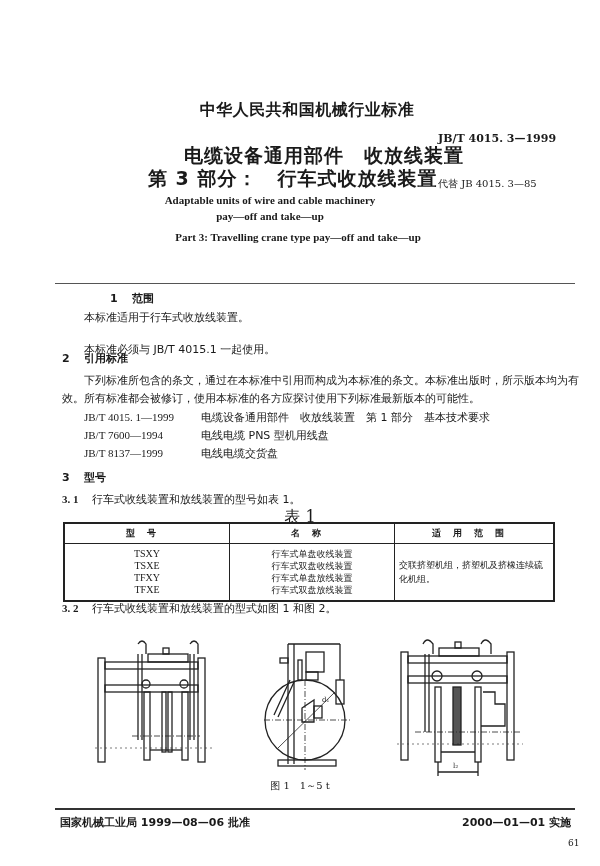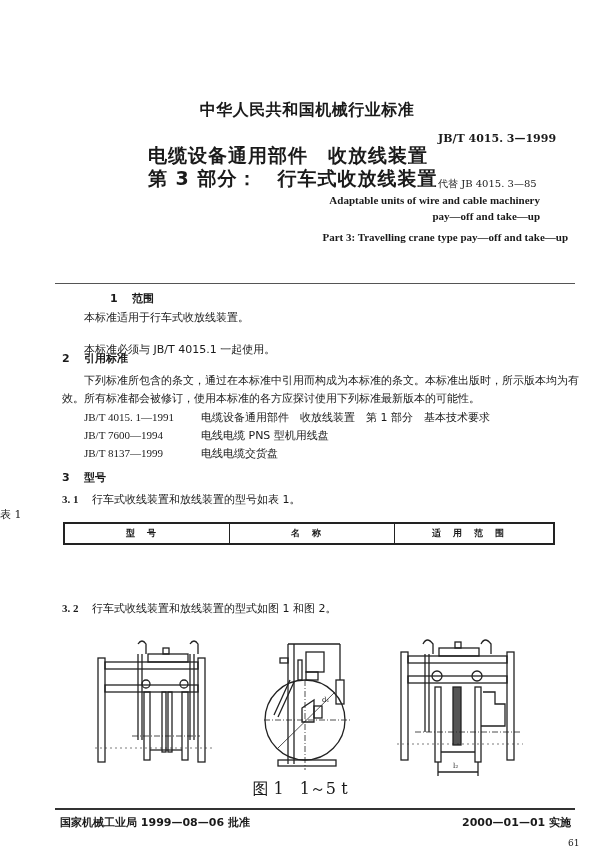--- a/index.html
+++ b/index.html
@@ -5,52 +5,52 @@
   html, body { margin:0; padding:0; }
   body {
     width:600px; height:866px; background:#ffffff; position:relative; overflow:hidden;
     font-family:"DejaVu Serif", "Liberation Serif", serif; color:#1a1a1a;
   }
   .abs { position:absolute; }
   .org { left:0; width:600px; top:100px; text-align:center; font-family:"DejaVu Sans", sans-serif; font-weight:bold; font-size:16px; letter-spacing:0.5px;padding-left:7px; }
   .title-cn { left:148px; font-family:"DejaVu Sans", sans-serif; font-weight:bold; font-size:19px; letter-spacing:1px; }
   .std-no { left:438px; top:132px; font-size:11px; font-weight:bold; }
   .replace { left:438px; top:177px; font-size:10px; }
-  .en { left:0; width:540px; text-align:right; font-size:11px; font-weight:bold; font-family:"Liberation Serif", serif; }
+  .en { left:0; width:540px; text-align:center; font-size:11px; font-weight:bold; font-family:"Liberation Serif", serif; }
   .rule { left:55px; width:520px; height:1px; background:#555; }
   .sec { left:62px; font-size:11px; font-weight:bold; font-family:"DejaVu Sans", sans-serif; }
   .sec .num { display:inline-block; width:22px; }
   .para { left:62px; width:520px; font-size:11px; line-height:18px; font-family:"DejaVu Sans", sans-serif; }
   .ind { text-indent:22px; }
   .ref-row { left:84px; font-size:11px; font-family:"DejaVu Sans", sans-serif; }
   .ref-row .code { display:inline-block; width:117px; font-family:"Liberation Serif", serif; }
   .sub { left:62px; font-size:11px; font-family:"DejaVu Sans", sans-serif; }
   .sub .num { display:inline-block; width:30px; font-weight:bold; font-family:"Liberation Serif", serif; }
-  .tcap { left:0; width:600px; top:507px; text-align:left; font-size:11px; }
+  .tcap { left:0; width:600px; top:507px; text-align:center; font-size:16px; }
   table.t1 { position:absolute; left:63px; top:522px; width:492px; border-collapse:collapse; font-size:9px; font-family:"DejaVu Sans", sans-serif; }
   table.t1 td, table.t1 th { border:1px solid #222; }
   table.t1 { border:2px solid #222; }
   table.t1 th { font-weight:bold; height:17px; letter-spacing:12px; font-size:9px; }
   table.t1 td { vertical-align:middle; padding:4px 4px; }
   .cellstack { text-align:center; line-height:12px; }
   .codes { font-family:"Liberation Serif", serif; font-size:10px; }
   .scope { text-align:left; line-height:14px; }
-  .fig-cap { left:0; width:600px; top:779px; text-align:center; font-size:16px; }
+  .fig-cap { left:0; width:600px; top:779px; text-align:center; font-size:10px; }
   .foot-rule { left:55px; top:808px; width:520px; height:2px; background:#333; }
   .foot-l { left:60px; top:815px; font-size:11px; font-weight:bold; font-family:"DejaVu Sans", sans-serif; }
   .foot-r { left:462px; top:815px; font-size:11px; font-weight:bold; font-family:"DejaVu Sans", sans-serif; }
   .pageno { left:568px; top:838px; font-size:9px; }
   svg.drawing { position:absolute; }
 </style>
 </head>
 <body>
 
 <div class="abs org">中华人民共和国机械行业标准</div>
 
-<div class="abs title-cn" style="top:143px;">电缆设备通用部件　收放线装置</div>
+<div class="abs title-cn" style="top:143px;margin-left:36px;">电缆设备通用部件　收放线装置</div>
 <div class="abs title-cn" style="top:166px;">第 3 部分：　行车式收放线装置</div>
 <div class="abs std-no">JB/T 4015. 3—1999</div>
 <div class="abs replace">代替 JB 4015. 3—85</div>
 
 <div class="abs en" style="top:194px;">Adaptable units of wire and cable machinery</div>
 <div class="abs en" style="top:210px;">pay—off and take—up</div>
 <div class="abs en" style="top:231px;padding-left:28px;">Part 3: Travelling crane type pay—off and take—up</div>
 
 <div class="abs rule" style="top:283px;"></div>
 
@@ -59,21 +59,21 @@
 </div>
 <div class="abs para ind" style="top:309px;">本标准适用于行车式收放线装置。</div>
 <div class="abs para ind" style="top:312px;margin-top:29px;">本标准必须与 JB/T 4015.1 一起使用。</div>
 
 <div class="abs sec" style="top:351px;">
   <span class="num">2</span><span>引用标准</span>
 </div>
 <div class="abs para ind" style="top:372px;">下列标准所包含的条文，通过在本标准中引用而构成为本标准的条文。本标准出版时，所示版本均为有效。所有标准都会被修订，使用本标准的各方应探讨使用下列标准最新版本的可能性。</div>
 
 <div class="abs ref-row" style="top:410px;">
-  <span class="code">JB/T 4015. 1—1991</span><span>电缆设备通用部件　收放线装置　第 1 部分　基本技术要求</span>
+  <span class="code">JB/T 4015. 1—1999</span><span>电缆设备通用部件　收放线装置　第 1 部分　基本技术要求</span>
 </div>
 <div class="abs ref-row" style="top:428px;">
   <span class="code">JB/T 7600—1994</span><span>电线电缆 PNS 型机用线盘</span>
 </div>
 <div class="abs ref-row" style="top:446px;">
   <span class="code">JB/T 8137—1999</span><span>电线电缆交货盘</span>
 </div>
 
 <div class="abs sec" style="top:470px;">
   <span class="num">3</span><span>型号</span>
@@ -83,20 +83,35 @@
 </div>
 
 <div class="abs tcap">表 1</div>
 
 <table class="t1">
   <tbody>
       <tr>
     <th style="width:162px;">型号</th>
     <th style="width:162px;">名称</th>
     <th>适用范围</th>
+  </tr>
+  <tr>
+    <td class="cellstack codes">
+      <div>TSXY</div>
+      <div>TSXE</div>
+      <div>TFXY</div>
+      <div>TFXE</div>
+    </td>
+    <td class="cellstack">
+      <div>行车式单盘收线装置</div>
+      <div>行车式双盘收线装置</div>
+      <div>行车式单盘放线装置</div>
+      <div>行车式双盘放线装置</div>
+    </td>
+    <td class="scope">交联挤塑机组，挤塑机及挤橡连续硫化机组。</td>
   </tr>
 </tbody>
   </table>
 
 <div class="abs sub" style="top:601px;">
   <span class="num">3. 2</span><span>行车式收线装置和放线装置的型式如图 1 和图 2。</span>
 </div>
 
 <svg class="drawing" style="left:90px;top:640px;" width="130" height="125" viewBox="0 0 130 125" fill="none" stroke="#222" stroke-width="1.3">
   <rect x="8" y="18" width="7" height="104"></rect>

